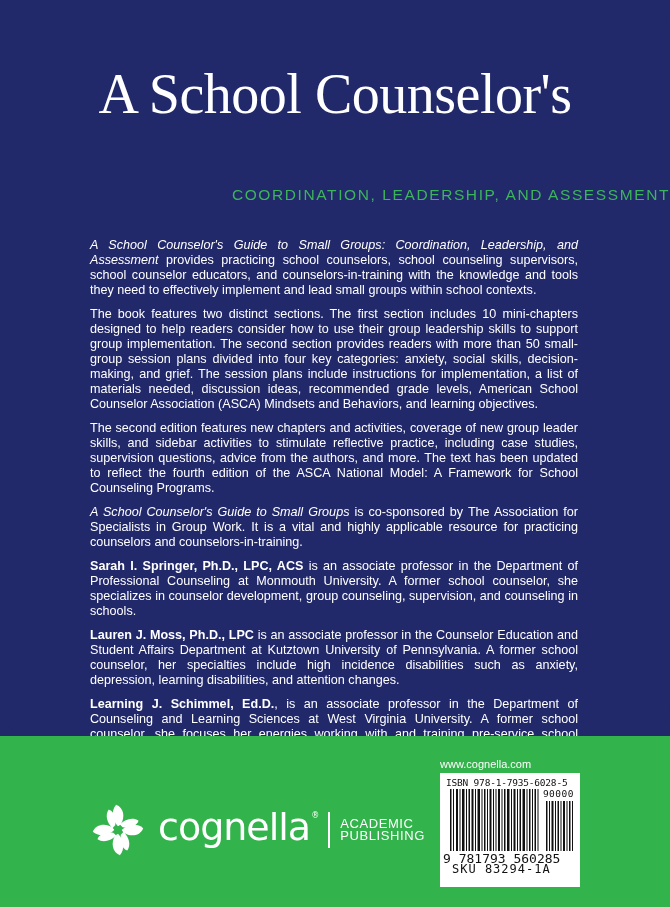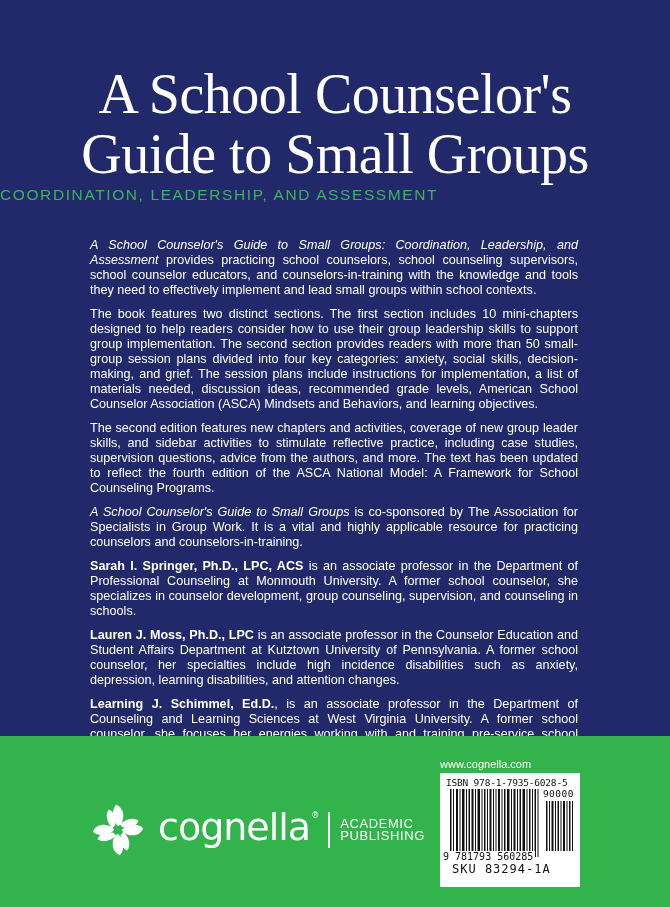--- a/index.html
+++ b/index.html
@@ -14,21 +14,21 @@
     border-radius: 30px;
   }
   .title {
     position: absolute; left: 0; top: 64px; width: 670px;
     text-align: center; color: #ffffff;
     font-family: "Liberation Serif", "DejaVu Serif", serif;
     font-size: 56px; line-height: 60px; letter-spacing: -0.5px;
   }
   .title div { white-space: nowrap; }
   .subtitle {
-    position: absolute; left: 0; top: 186px; width: 670px; text-align: left;
+    position: absolute; left: 0; top: 186px; width: 670px; text-align: right;
     color: #3cb55a; font-family: "Liberation Sans", sans-serif;
     font-size: 15.5px; letter-spacing: 1.6px; white-space: nowrap;
   }
   .body-text {
     position: absolute; left: 90px; top: 238px; width: 488px;
     color: #ffffff; font-family: "Liberation Sans", sans-serif;
     font-size: 12.6px; line-height: 15px;
   }
   .body-text p { margin: 0 0 9px 0; text-align: justify; }
   .body-text i { font-style: italic; }
@@ -65,34 +65,33 @@
     position: absolute; left: 6px; top: 4px; font-family: "DejaVu Sans Mono", monospace;
     font-size: 9.5px; color: #111; white-space: nowrap; letter-spacing: -0.2px;
   }
   .addon-num {
     position: absolute; right: 6px; top: 15px; font-family: "DejaVu Sans Mono", monospace;
     font-size: 9.5px; color: #111; letter-spacing: 0.5px;
   }
   .bars { position: absolute; left: 10px; top: 16px; }
   .digits {
     position: absolute; left: 3px; top: 78px; font-family: "DejaVu Sans Mono", monospace;
-    font-size: 10px; color: #111; white-space: nowrap; background: #fff; padding-right: 2px;
+    font-size: 13px; color: #111; white-space: nowrap; background: #fff; padding-right: 2px;
   }
   .sku {
     position: absolute; left: 12px; top: 89px; font-family: "DejaVu Sans Mono", monospace;
     font-size: 12px; color: #111; letter-spacing: 1px; white-space: nowrap;
   }
 </style>
 </head>
 <body>
 
 <div class="top">
   <div class="title">
     <div>A School Counselor's</div>
-    <div>Guide to Small Groups</div>
   </div>
   <div class="subtitle">COORDINATION, LEADERSHIP, AND ASSESSMENT</div>
 
   <div class="body-text">
     <p><i>A School Counselor's Guide to Small Groups: Coordination, Leadership, and Assessment</i><span> provides practicing school counselors, school counseling supervisors, school counselor educators, and counselors-in-training with the knowledge and tools they need to effectively implement and lead small groups within school contexts.</span></p>
     <p>The book features two distinct sections. The first section includes 10 mini-chapters designed to help readers consider how to use their group leadership skills to support group implementation. The second section provides readers with more than 50 small-group session plans divided into four key categories: anxiety, social skills, decision-making, and grief. The session plans include instructions for implementation, a list of materials needed, discussion ideas, recommended grade levels, American School Counselor Association (ASCA) Mindsets and Behaviors, and learning objectives.</p>
     <p>The second edition features new chapters and activities, coverage of new group leader skills, and sidebar activities to stimulate reflective practice, including case studies, supervision questions, advice from the authors, and more. The text has been updated to reflect the fourth edition of the ASCA National Model: A Framework for School Counseling Programs.</p>
     <p><i>A School Counselor's Guide to Small Groups</i><span> is co-sponsored by The Association for Specialists in Group Work. It is a vital and highly applicable resource for practicing counselors and counselors-in-training.</span></p>
     <p><b>Sarah I. Springer, Ph.D., LPC, ACS</b><span> is an associate professor in the Department of Professional Counseling at Monmouth University. A former school counselor, she specializes in counselor development, group counseling, supervision, and counseling in schools.</span></p>
     <p><b>Lauren J. Moss, Ph.D., LPC</b><span> is an associate professor in the Counselor Education and Student Affairs Department at Kutztown University of Pennsylvania. A former school counselor, her specialties include high incidence disabilities such as anxiety, depression, learning disabilities, and attention changes.</span></p>

